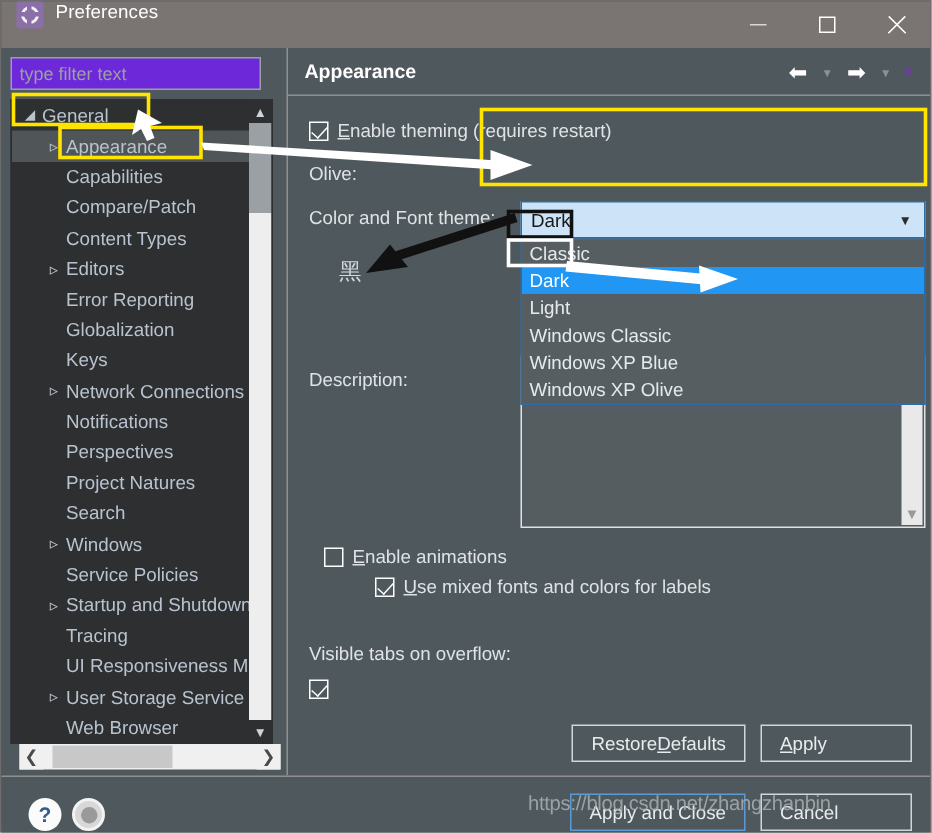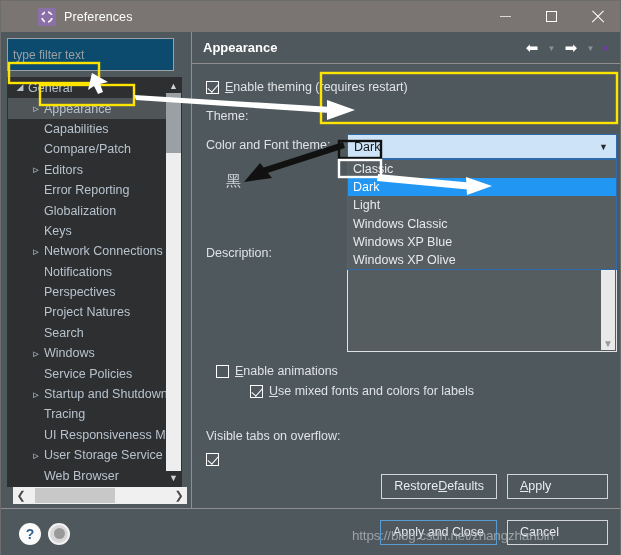--- a/index.html
+++ b/index.html
@@ -21,23 +21,22 @@
     width: 621px; height: 555px;
     background: #4f585c;
     border: 1px solid #6d6d6d;
     display: flex; flex-direction: column;
   }
 
   
   #titlebar {
     height: 31px; min-height: 31px;
     background: #7a7573;
-    display: flex; align-items: center;
-    position: relative;
-    padding-left: 27px;
+    display: flex; align-items: flex-start;
+    position: relative;
   }
   #title-icon {
     width: 18px; height: 18px;
     margin-left: 10px; margin-right: 8px;
     background: #8b6fa8;
     border-radius: 2px;
     position: relative;
     display: flex; align-items: center; justify-content: center;
   }
   #title-icon .gear {
@@ -91,22 +90,22 @@
 
   
   #left-pane {
     width: 186px; min-width: 186px;
     background: #4f585c;
     display: flex; flex-direction: column;
     padding: 6px 5px 0 6px;
     position: relative;
   }
   #filter-input {
-    height: 33px; width: 167px;
-    background: #0c4a6e;
+    height: 22px; width: 167px;
+    background: #6d28d9;
     border: 1px solid #9aa0a3;
     color: #a7abad;
     font-size: 12px;
     padding: 0 5px;
     line-height: 20px;
     font-family: "Liberation Sans", sans-serif;
     outline: none;
   }
   #filter-input::placeholder { color: #9ba0a2; }
 
@@ -453,20 +452,24 @@
             </div>
             <div class="tree-item lvl2">
               <span class="tw blank"></span>
               <span>Capabilities</span>
             </div>
             <div class="tree-item lvl2">
               <span class="tw blank"></span>
               <span>Compare/Patch</span>
             </div>
             <div class="tree-item lvl2">
+              <span class="tw blank"></span>
+              <span>Content Types</span>
+            </div>
+            <div class="tree-item lvl2">
               <span class="tw collapsed"></span>
               <span>Editors</span>
             </div>
             <div class="tree-item lvl2">
               <span class="tw blank"></span>
               <span>Error Reporting</span>
             </div>
             <div class="tree-item lvl2">
               <span class="tw blank"></span>
               <span>Globalization</span>
@@ -554,21 +557,21 @@
       </div>
 
       <div id="right-content">
 
         <div class="row" id="enable-theming-row">
           <span class="cb checked"></span>
           <span class="lbl"><u>E</u>nable theming (requires restart)</span>
         </div>
 
         <div class="row" id="theme-row">
-          <span id="theme-label">Theme:</span>
+          <span id="theme-label">Olive:</span>
         </div>
 
         <div class="row" id="cft-row">
           <span id="cft-label">Color and Font theme:</span>
         </div>
 
         <div id="theme-combo">
           <span>Dark</span>
           <span class="cb-caret">▼</span>
         </div>

